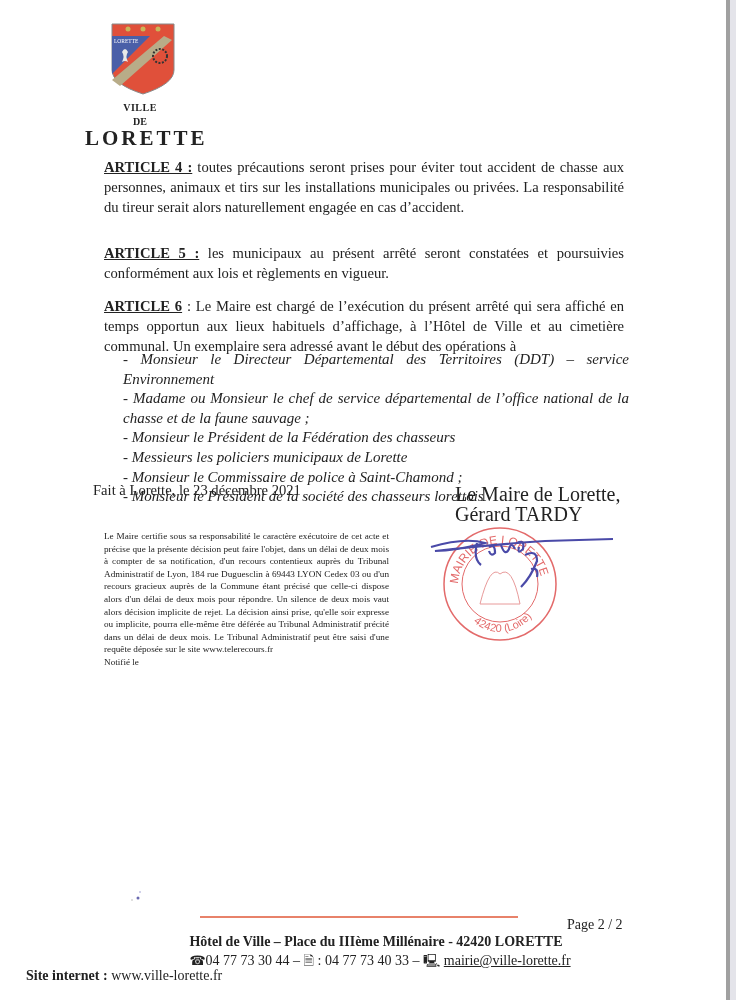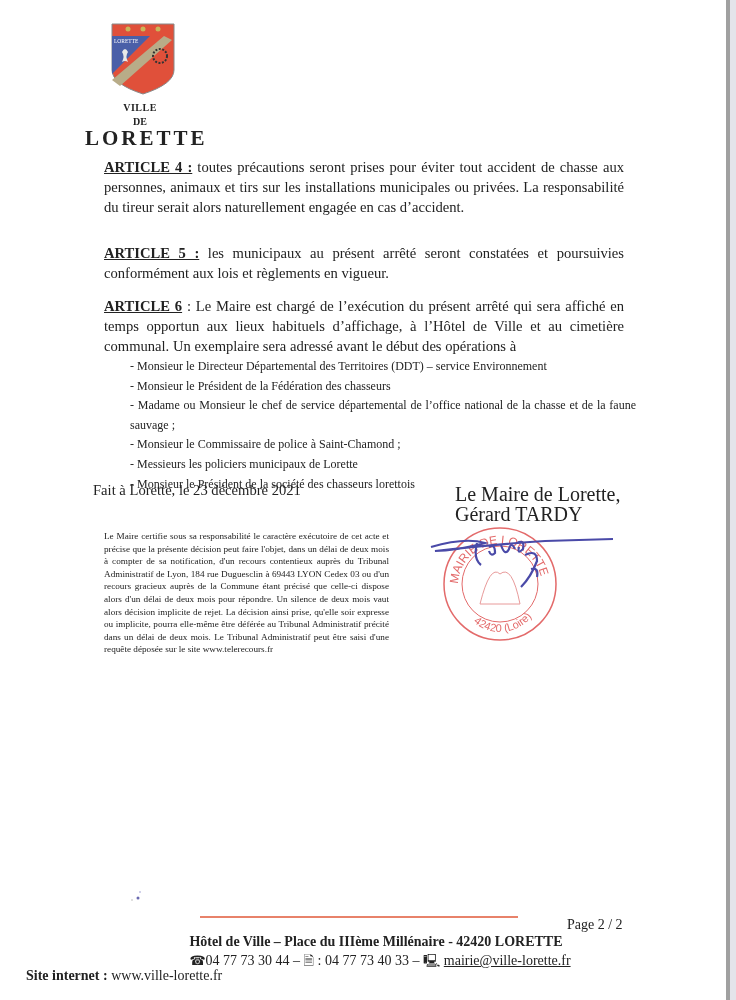--- a/index.html
+++ b/index.html
@@ -9,21 +9,21 @@
   .page-edge { position:absolute; left:726px; top:0; width:4px; height:1000px; background:#a0a0a0; }
   .page-edge2 { position:absolute; left:730px; top:0; width:6px; height:1000px; background:#e4e4ea; }
 
   .crest { position:absolute; left:110px; top:22px; width:66px; height:74px; }
   .ville { position:absolute; left:90px; top:102px; width:100px; text-align:center; font-weight:bold; font-size:10px; letter-spacing:0.5px; }
   .de { position:absolute; left:90px; top:116px; width:100px; text-align:center; font-weight:bold; font-size:10px; }
   .lorette { position:absolute; left:85px; top:126px; font-weight:bold; font-size:21px; letter-spacing:3px; }
 
   .para { position:absolute; left:104px; width:520px; font-size:14.6px; line-height:20px; text-align:justify; }
   .art { font-weight:bold; text-decoration:underline; }
-  .list { position:absolute; left:118px; width:506px; font-size:12px; line-height:19.6px; margin:12px; padding:0; list-style:none; text-align:justify; }
+  .list { position:absolute; left:118px; width:506px; font-size:15px; line-height:19.6px; margin:5px; padding:0; list-style:none; text-align:justify;font-style:italic; }
   .list li { margin:0; }
 
   .fait { position:absolute; left:93px; top:482px; font-size:14.6px; }
   .sign1 { position:absolute; left:455px; top:484px; font-size:20px; line-height:20px; }
   .legal { position:absolute; left:104px; top:530px; width:285px; font-size:9.2px; line-height:12.6px; text-align:justify; }
 
   .stamp { position:absolute; left:440px; top:524px; width:120px; height:120px; }
   .signature { position:absolute; left:425px; top:525px; width:190px; height:80px; }
 
   .mark { position:absolute; left:128px; top:884px; width:20px; height:20px; }
@@ -53,24 +53,24 @@
   <div class="ville">VILLE</div>
   <div class="de">DE</div>
   <div class="lorette">LORETTE</div>
 
   <div class="para" style="top:157px;"><span class="art">ARTICLE 4  :</span><span> toutes précautions seront prises pour éviter tout accident de chasse aux personnes, animaux et tirs sur les installations municipales ou privées. La responsabilité du tireur serait alors naturellement engagée en cas d’accident.</span></div>
   <div class="para" style="top:243px;"><span class="art">ARTICLE 5 :</span><span> les municipaux au présent arrêté seront constatées et poursuivies conformément aux lois et règlements en vigueur.</span></div>
   <div class="para" style="top:296px;"><span class="art">ARTICLE 6</span><span> : Le Maire est chargé de l’exécution du présent arrêté qui sera affiché en temps opportun aux lieux habituels d’affichage, à l’Hôtel de Ville et au cimetière communal. Un exemplaire sera adressé avant le début des opérations à</span></div>
 
   <ul class="list" style="top:345px;">
     <li>- Monsieur le Directeur Départemental des Territoires (DDT) – service Environnement</li>
+    <li>- Madame ou Monsieur le chef de service départemental de l’office national de la chasse et de la faune sauvage ;</li>
     <li>- Monsieur le Président de la Fédération des chasseurs</li>
-    <li>- Madame ou Monsieur le chef de service départemental de l’office national de la chasse et de la faune sauvage ;</li>
+    <li>- Messieurs les policiers municipaux de Lorette</li>
     <li>- Monsieur le Commissaire de police à Saint-Chamond ;</li>
-    <li>- Messieurs les policiers municipaux de Lorette</li>
     <li>- Monsieur le Président de la société des chasseurs lorettois</li>
   </ul>
 
   <div class="fait">Fait à Lorette, le 23 décembre 2021</div>
   <div class="sign1">
     <div>Le Maire de Lorette,</div>
     <div>Gérard TARDY</div>
   </div>
 
   <svg class="stamp" viewBox="0 0 120 120">
@@ -84,20 +84,21 @@
     <text font-size="11" fill="#e36a6a" font-family="Liberation Sans, sans-serif"><textPath href="#arcBot" startOffset="8">42420 (Loire)</textPath></text>
     <path d="M40 80 Q50 40 60 50 Q72 40 80 80 Z" fill="none" stroke="#e89a9a" stroke-width="1"></path>
   </svg>
   <svg class="signature" viewBox="0 0 190 80">
     <path d="M6 22 Q40 12 60 18 Q30 26 10 26 Q60 20 120 16 L188 14" fill="none" stroke="#4a4aa8" stroke-width="2.2"></path>
     <path d="M52 18 Q48 34 56 40 M64 22 q6 -4 6 6 q-4 4 -6 -2 M76 20 q4 12 8 4 q2 -8 6 0 M92 18 q8 -4 6 6 q-6 6 -4 -2 M100 30 q12 -6 12 6 q-6 16 -16 26 M106 44 q8 -2 6 8" fill="none" stroke="#4a4aa8" stroke-width="2.2"></path>
   </svg>
 
   <div class="legal">
     <div>Le Maire certifie sous sa responsabilité le caractère exécutoire de cet acte et précise que la présente décision peut faire l'objet, dans un délai de deux mois à compter de sa notification, d'un recours contentieux auprès du Tribunal Administratif de Lyon, 184 rue Duguesclin à 69443 LYON Cedex 03 ou d'un recours gracieux auprès de la Commune étant précisé que celle-ci dispose alors d'un délai de deux mois pour répondre. Un silence de deux mois vaut alors décision implicite de rejet. La décision ainsi prise, qu'elle soir expresse ou implicite, pourra elle-même être déférée au Tribunal Administratif précité dans un délai de deux mois. Le Tribunal Administratif peut être saisi d'une requête déposée sur le site www.telerecours.fr</div>
+    <div>Notifié le</div>
   </div>
 
   <svg class="mark" viewBox="0 0 20 20">
     <circle cx="10" cy="14" r="1.5" fill="#6a6ab0"></circle>
       <circle cx="12" cy="8" r="0.8" fill="#9a9ad0"></circle>
       <circle cx="4" cy="16" r="0.7" fill="#aaa"></circle>
   </svg>
 
   <div class="rule"></div>
   <div class="pagenum">Page 2 / 2</div>

